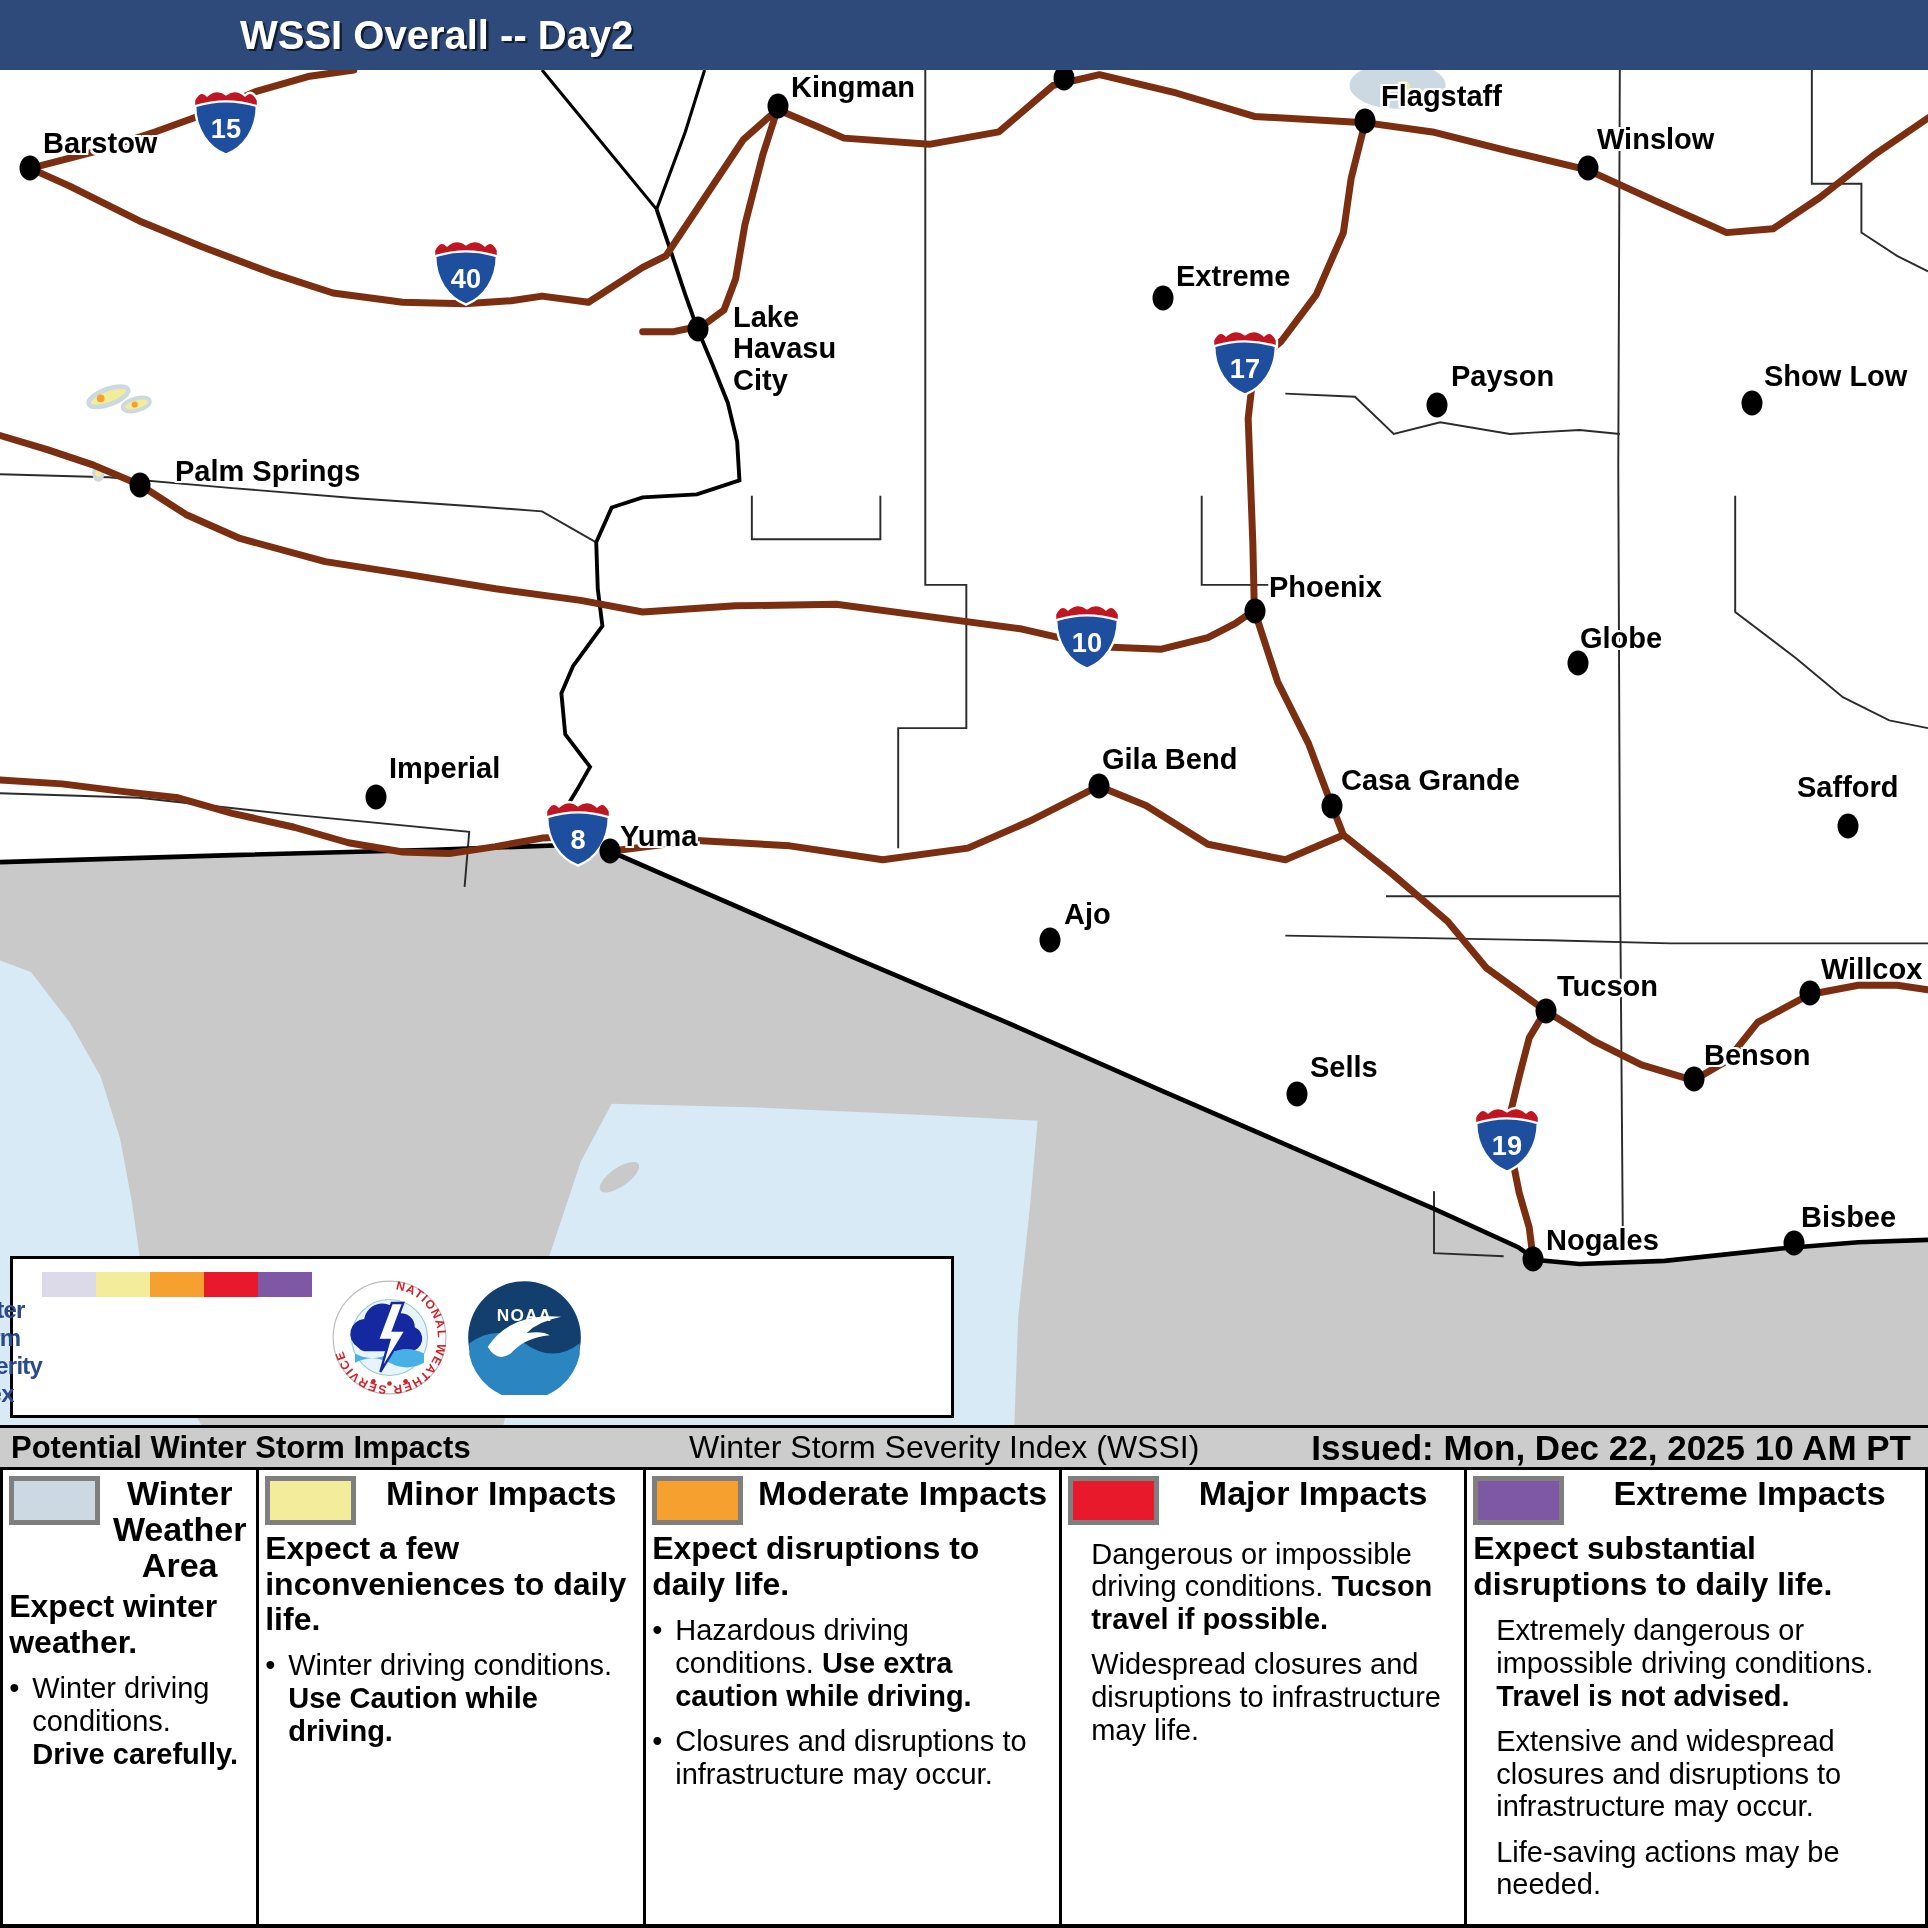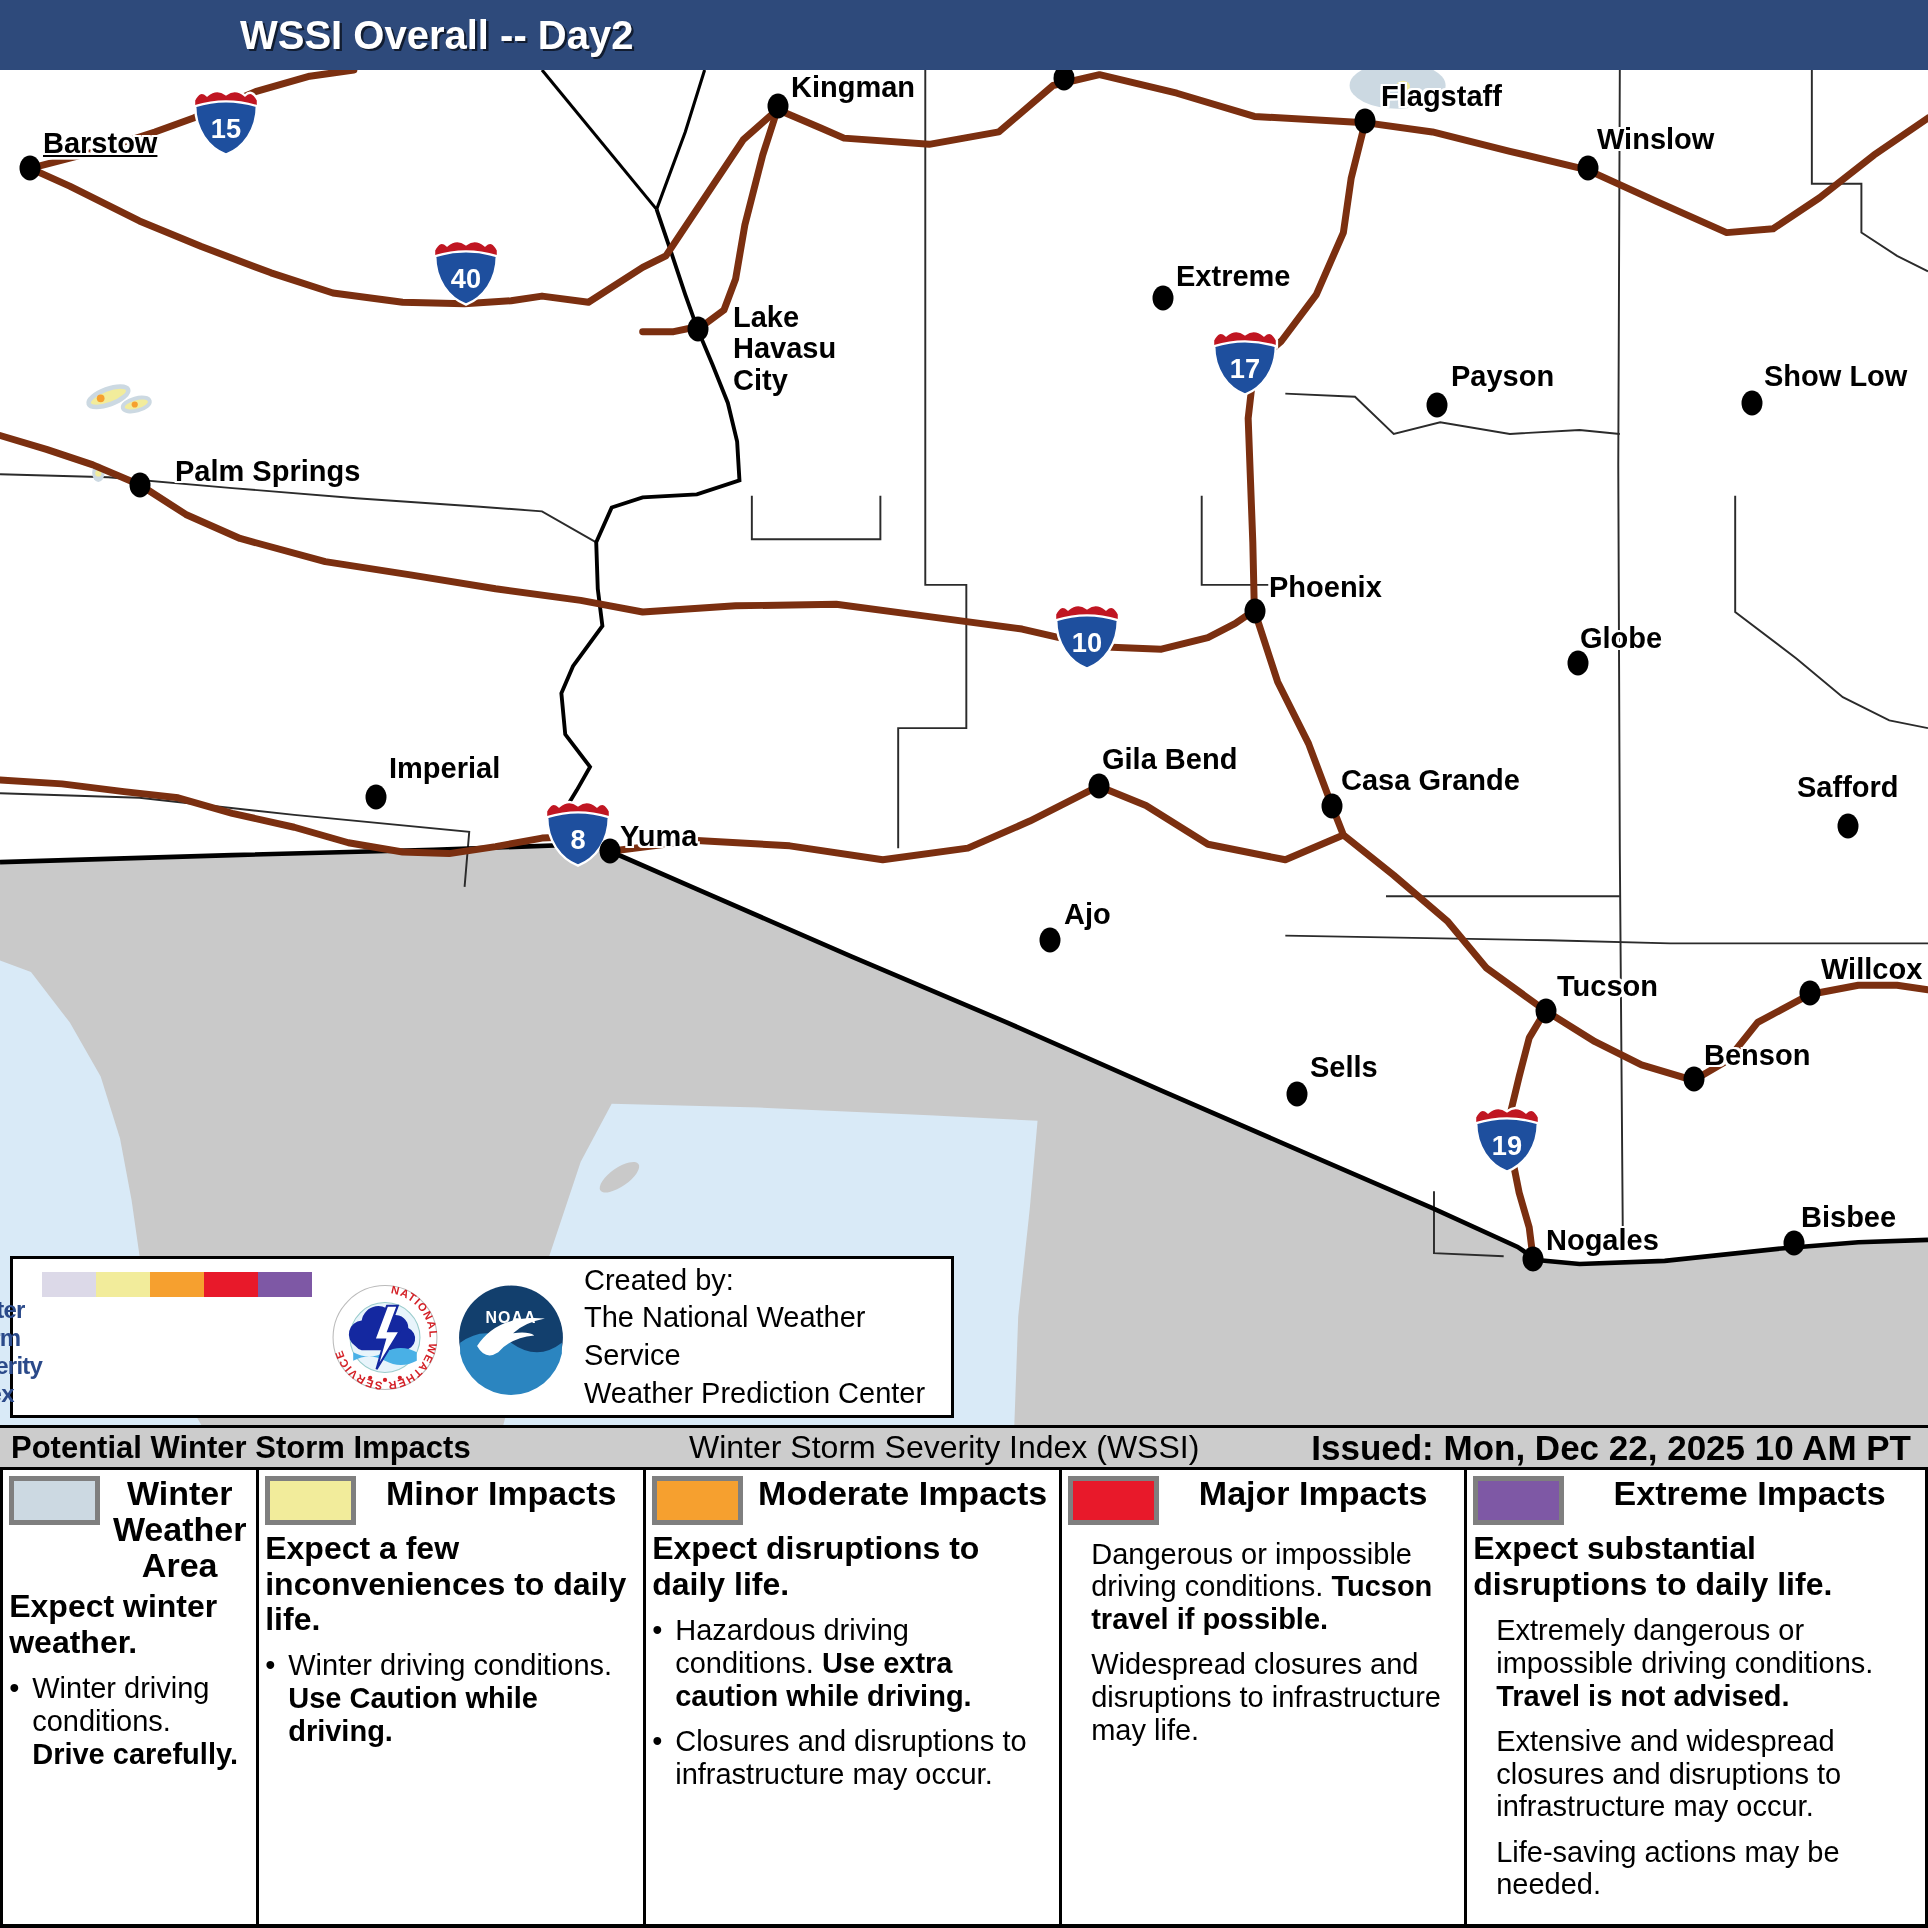--- a/index.html
+++ b/index.html
@@ -123,21 +123,21 @@
         <polyline points="1620,698 1650,790 1690,870 1720,950 1735,988 1800,1040 1870,1100 1920,1160 1996,1215"></polyline>
         <polyline points="788,1009 900,995 1020,1002 1140,1020 1250,1005 1330,970 1419,925 1480,950 1560,1000 1660,1020 1735,988"></polyline>
         <polyline points="0,917 80,922 160,932 230,940 300,960 380,978 450,998 520,1010 580,1012 640,1003 700,992 747,990 788,1009"></polyline>
         <polyline points="1996,1215 2060,1255 2120,1285 2187,1305 2230,1280 2270,1230 2337,1194 2400,1182 2450,1182 2490,1188"></polyline>
         <polyline points="1996,1215 1975,1250 1962,1300 1950,1350 1952,1400 1962,1450 1975,1495 1980,1535"></polyline>
       </g>
     </svg>
 
     <div id="cities">
         <div class="city-dot" style="left: 30px; top: 98px;"></div>
-        <div class="city-label" style="left: 43px; top: 58px; text-decoration: underline;">Barstow</div>
+        <div class="city-label" style="left: 43px; top: 58px;">Barstow</div>
         <div class="city-dot" style="left: 778px; top: 36px;"></div>
         <div class="city-label" style="left: 791px; top: 1.5px;">Kingman</div>
         <div class="city-dot" style="left: 1365px; top: 51px;"></div>
         <div class="city-label" style="left: 1381px; top: 11px;">Flagstaff</div>
         <div class="city-dot" style="left: 1588px; top: 98px;"></div>
         <div class="city-label" style="left: 1597px; top: 54px;">Winslow</div>
         <div class="city-dot" style="left: 698px; top: 259px;"></div>
         <div class="city-label" style="left: 733px; top: 232px;">Lake
 Havasu
 City</div>
@@ -239,25 +239,20 @@
             <circle cx="50" cy="90" r="2"></circle>
             <circle cx="64" cy="88" r="2"></circle>
           </g>
       </svg>
       <svg width="115" height="115" viewBox="0 0 100 100">
         <circle cx="50" cy="50" r="49" fill="#123f6d"></circle>
         <path d="M2,55 q25,-18 48,0 q25,18 48,0 l0,10 a49,49 0 0 1 -96,0 Z" fill="#2b85c0"></path>
         <path d="M18,58 q20,-30 64,-26 q-20,4 -30,14 q14,-2 20,2 q-22,2 -34,16 q-12,8 -20,-6 Z" fill="#fff"></path>
         <text x="50" y="36" text-anchor="middle" font-size="15" font-weight="bold" fill="#fff" letter-spacing="1">NOAA</text>
       </svg>
-      <div class="created-by" id="created-by">
-          <div>Created by:</div>
-          <div>The National Weather Service</div>
-          <div>Weather Prediction Center</div>
-        </div>
     </div>
   </div>
 
   <div id="impact-bar">
     <span class="ib-left">Potential Winter Storm Impacts</span>
     <span class="ib-center">Winter Storm Severity Index (WSSI)</span>
     <span class="ib-right">Issued: Mon, Dec 22, 2025 10 AM PT</span>
   </div>
 
   <div id="legend">

